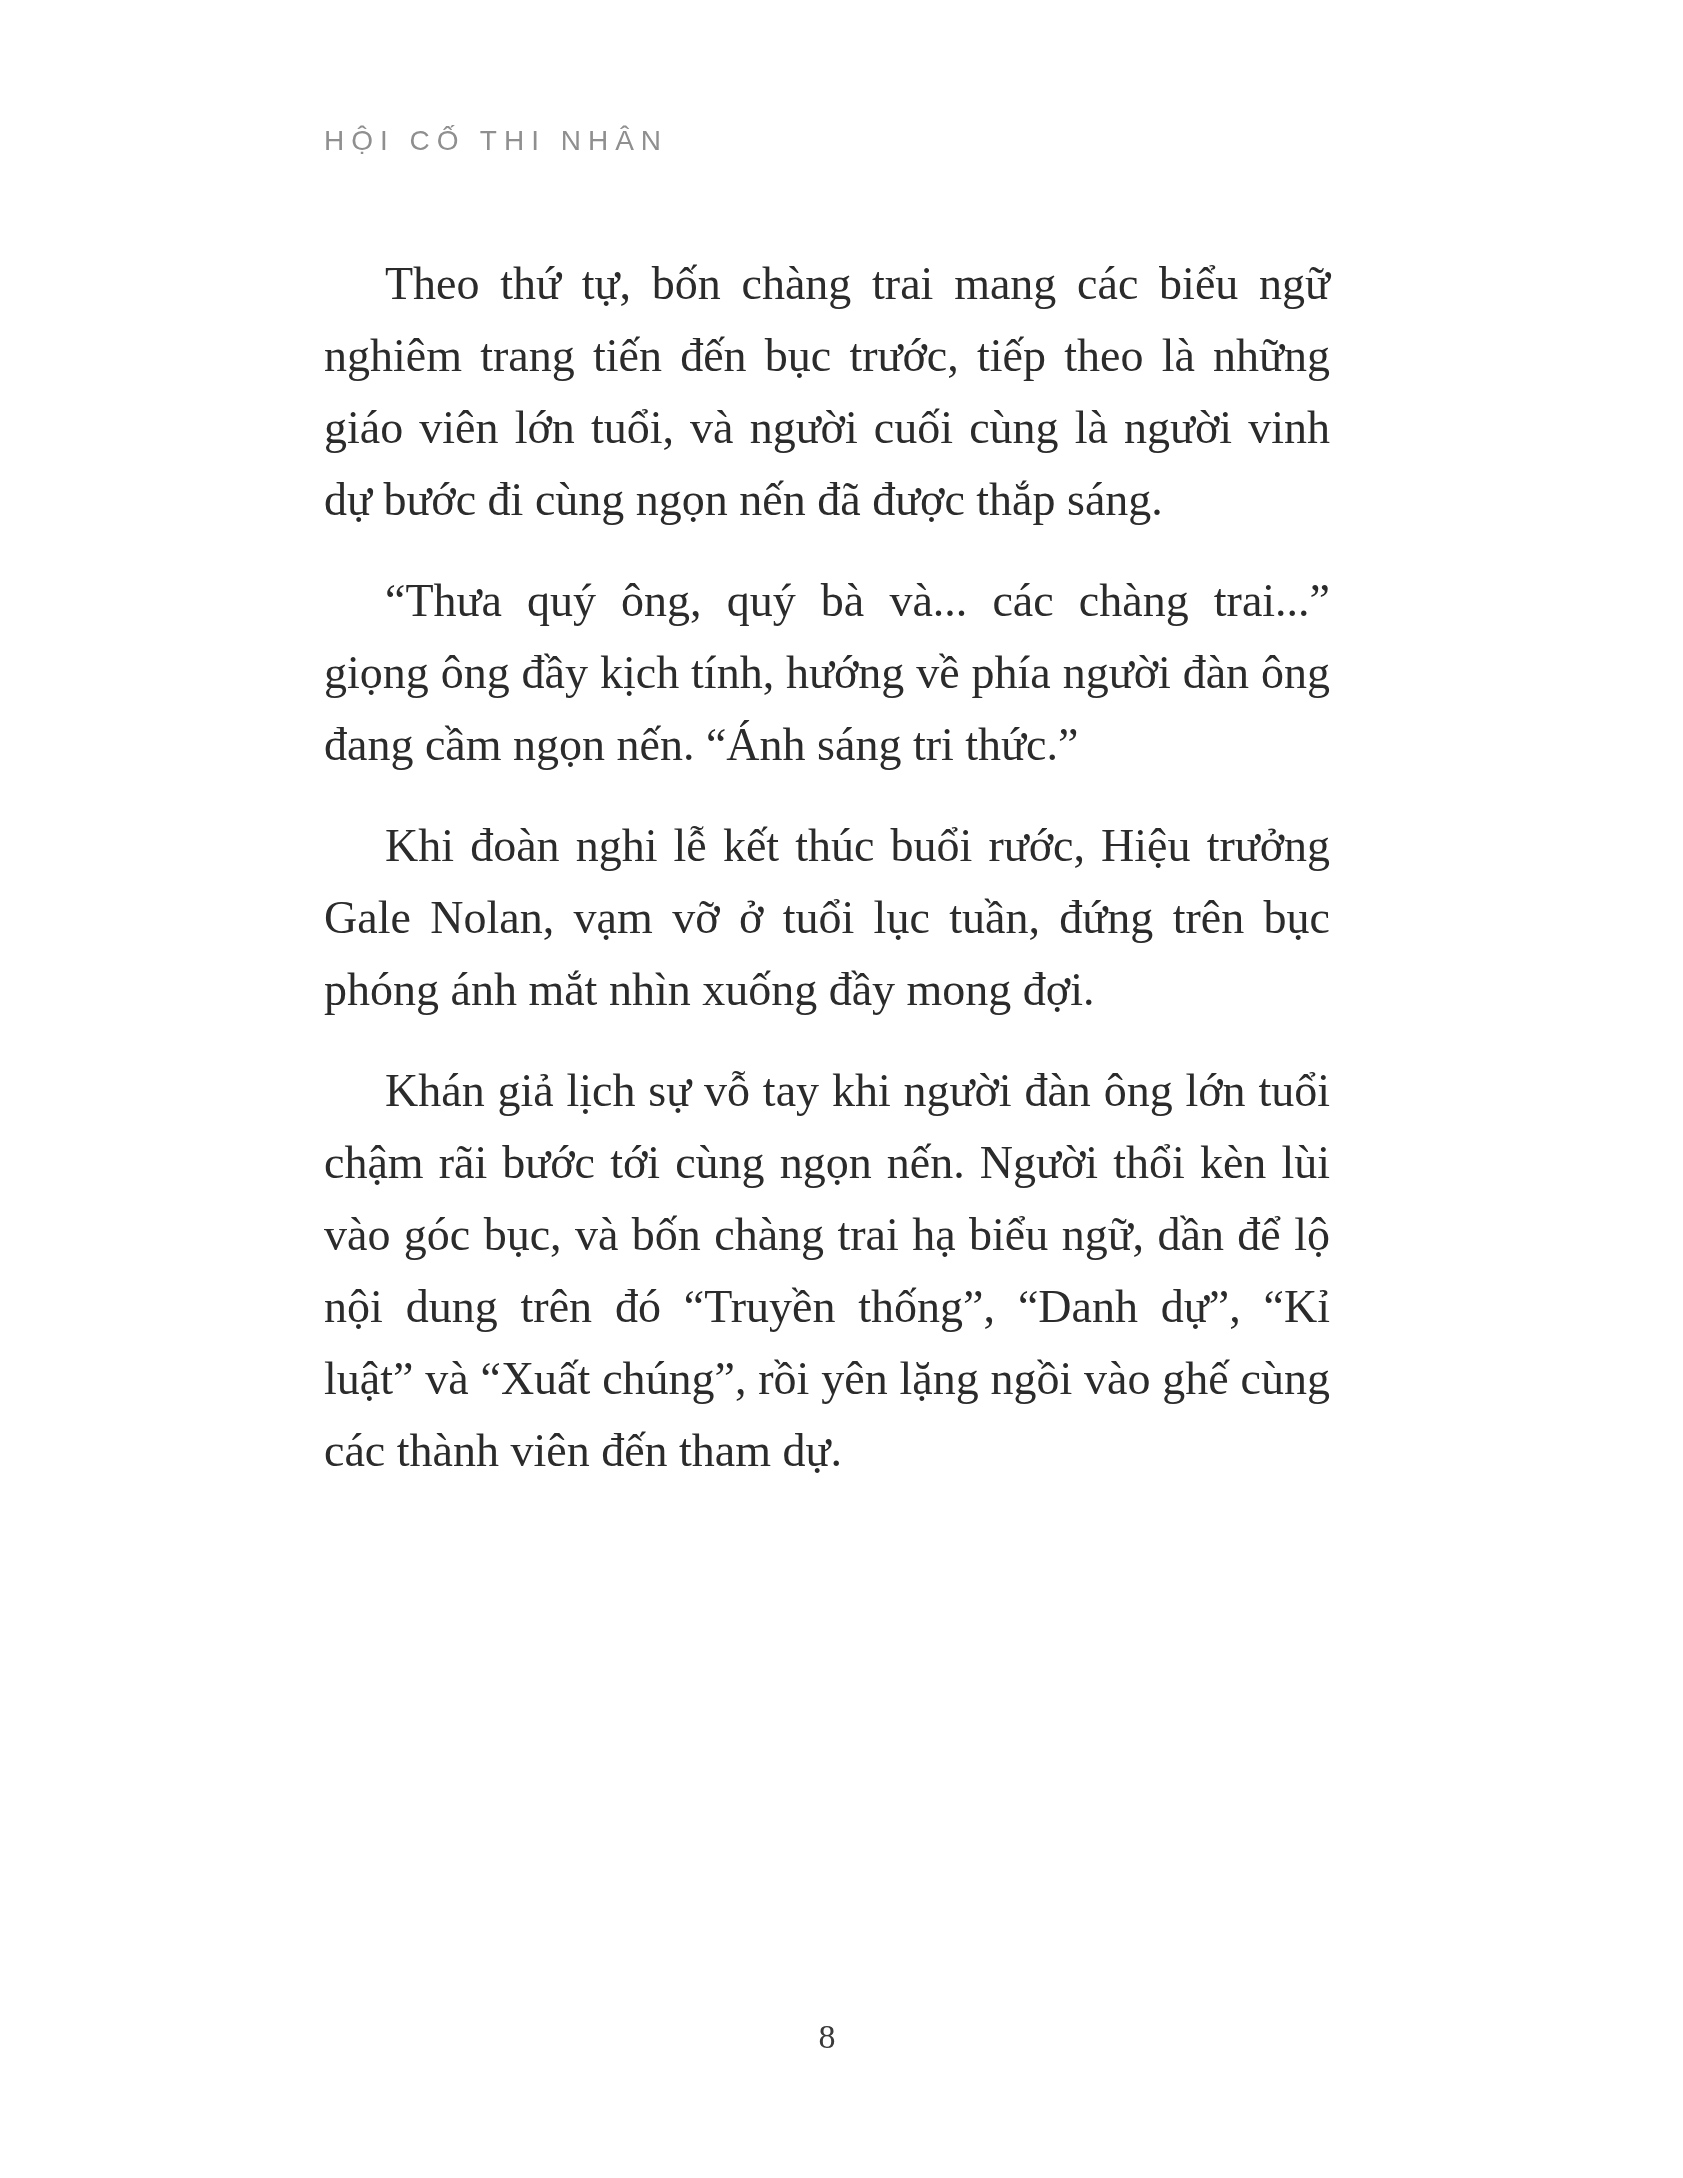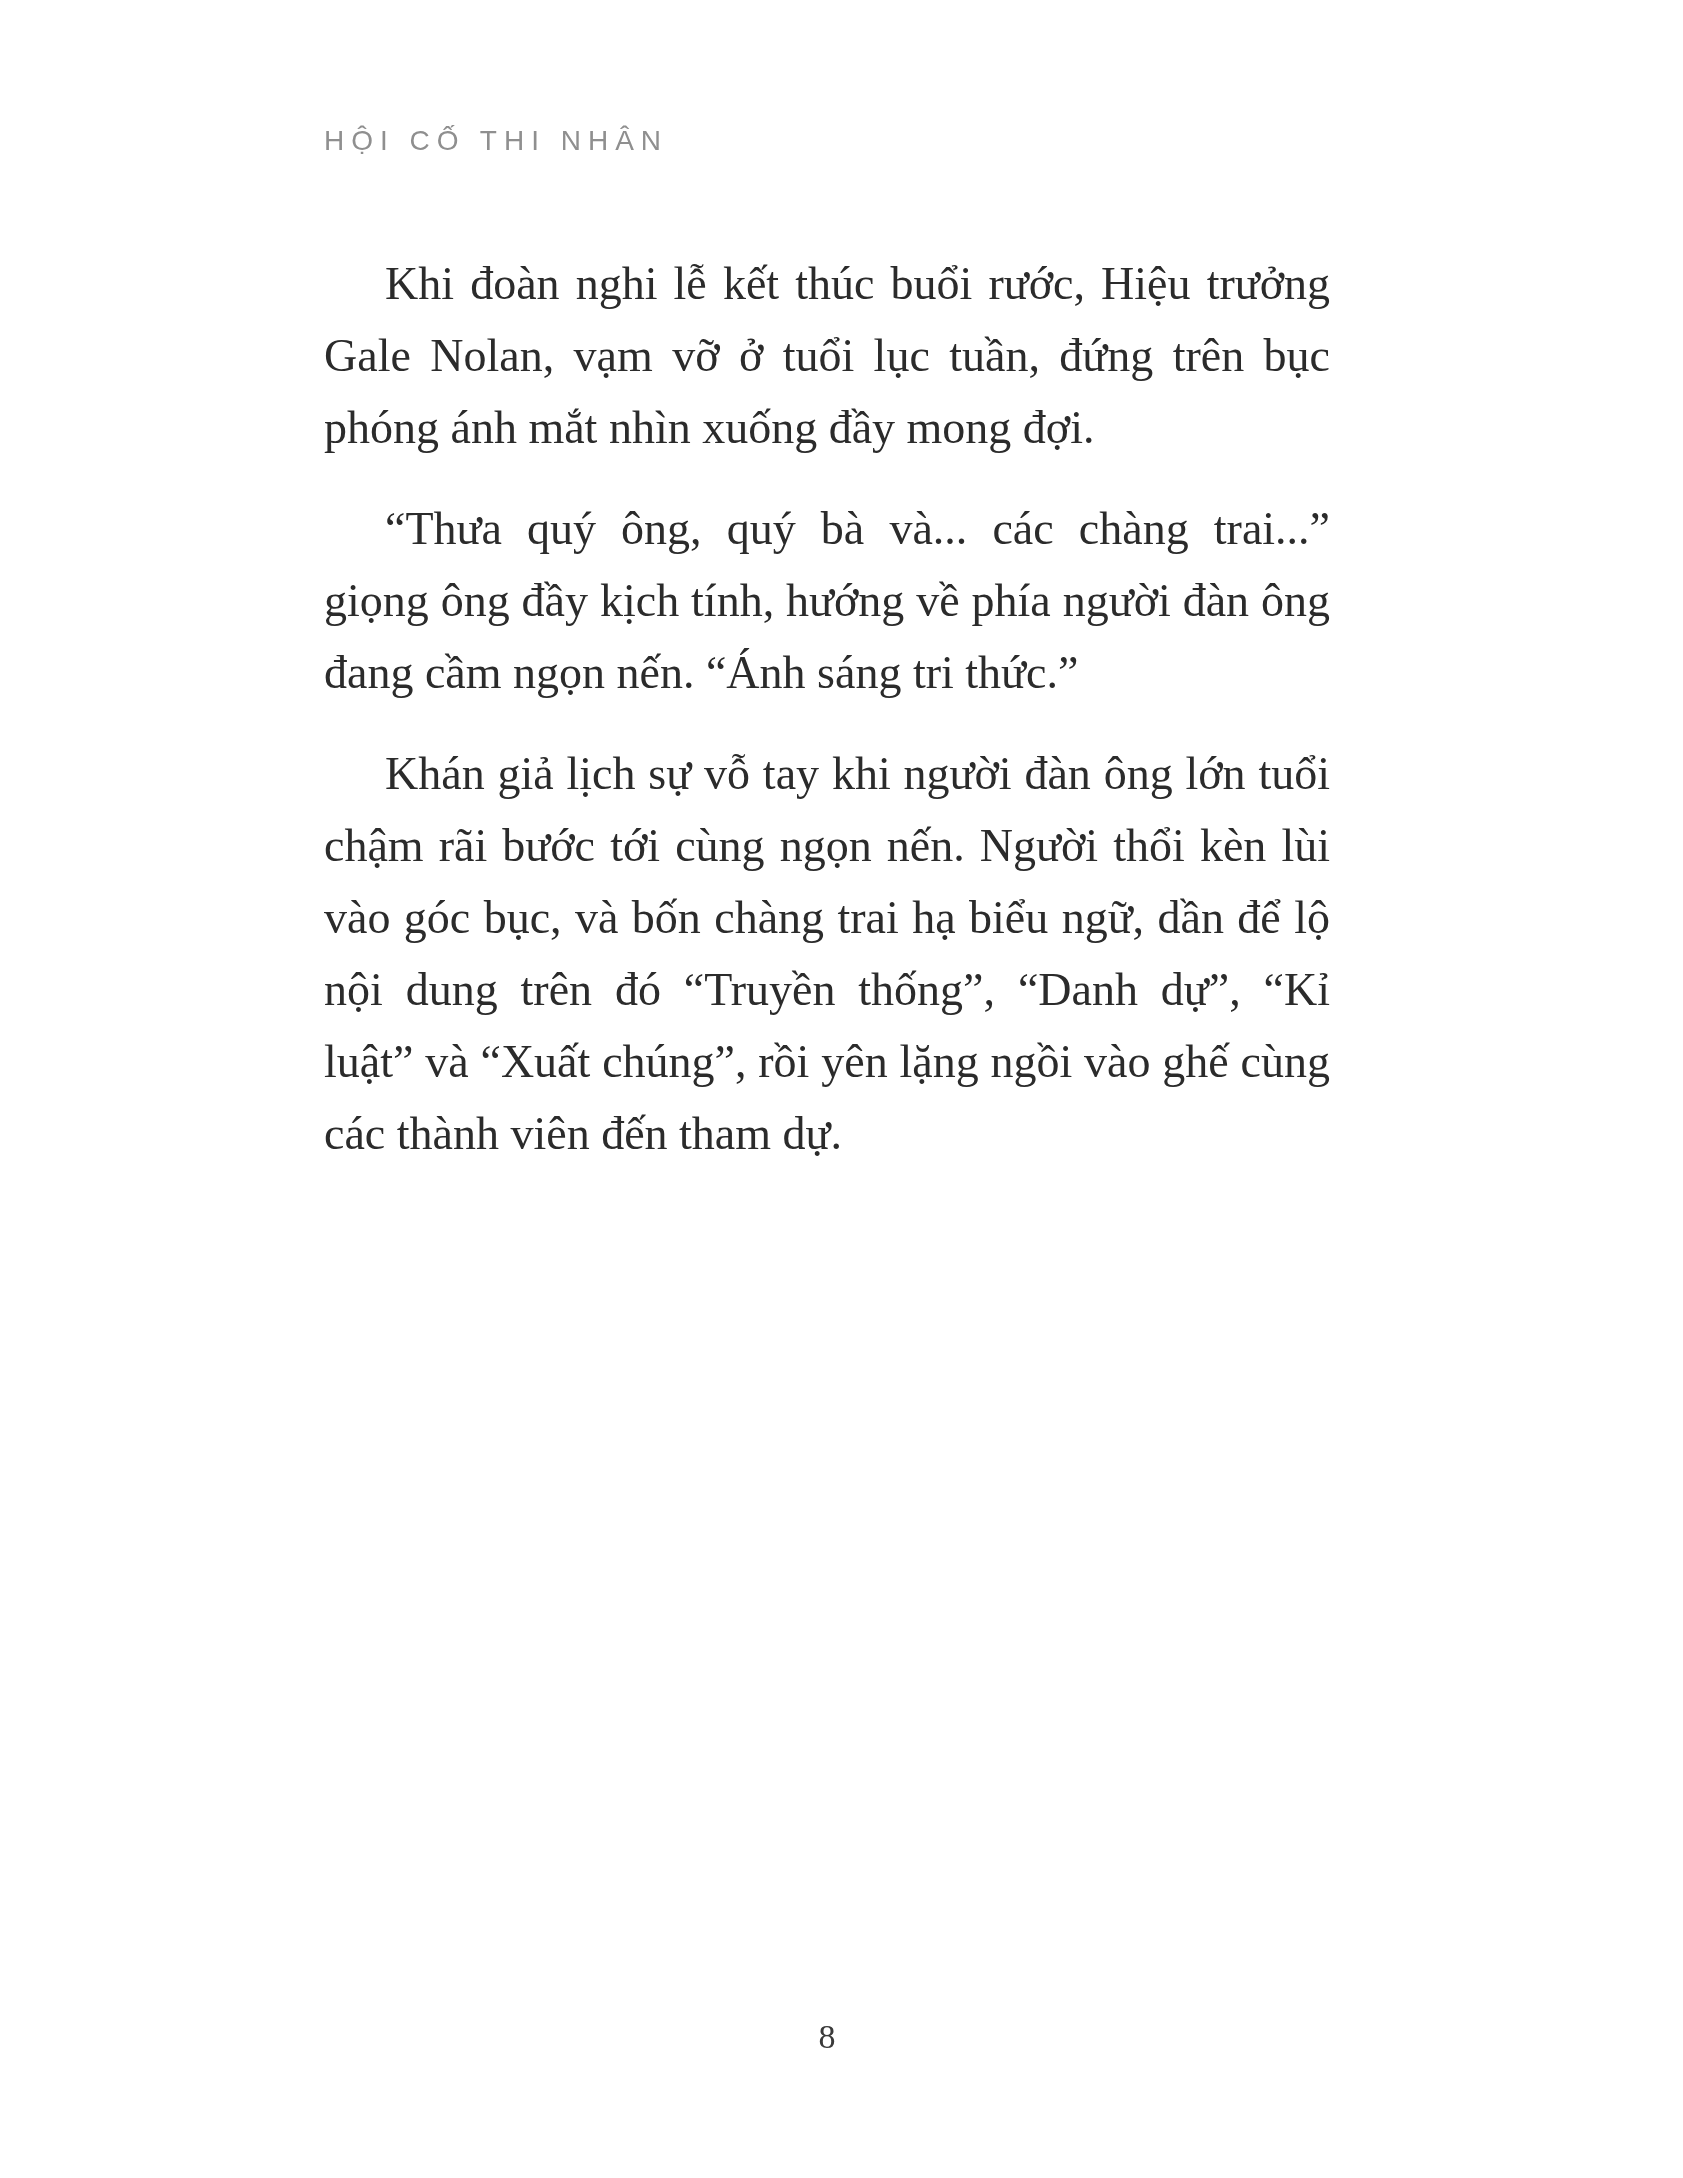--- a/index.html
+++ b/index.html
@@ -51,21 +51,22 @@
   }
 </style>
 </head>
 <body>
 
 <div class="page">
 
   <div class="running-header">HỘI CỐ THI NHÂN</div>
 
   <div class="body-text">
+    <p>Theo thứ tự, bốn chàng trai mang các biểu ngữ nghiêm trang tiến đến bục trước, tiếp theo là những giáo viên lớn tuổi, và người cuối cùng là người vinh dự bước đi cùng ngọn nến đã được thắp sáng.</p>
+    <p>“Thưa quý ông, quý bà và... các chàng trai...” giọng ông đầy kịch tính, hướng về phía người đàn ông đang cầm ngọn nến. “Ánh sáng tri thức.”</p>
     <p>Khi đoàn nghi lễ kết thúc buổi rước, Hiệu trưởng Gale Nolan, vạm vỡ ở tuổi lục tuần, đứng trên bục phóng ánh mắt nhìn xuống đầy mong đợi.</p>
-    <p>“Thưa quý ông, quý bà và... các chàng trai...” giọng ông đầy kịch tính, hướng về phía người đàn ông đang cầm ngọn nến. “Ánh sáng tri thức.”</p>
     <p>Khán giả lịch sự vỗ tay khi người đàn ông lớn tuổi chậm rãi bước tới cùng ngọn nến. Người thổi kèn lùi vào góc bục, và bốn chàng trai hạ biểu ngữ, dần để lộ nội dung trên đó “Truyền thống”, “Danh dự”, “Kỉ luật” và “Xuất chúng”, rồi yên lặng ngồi vào ghế cùng các thành viên đến tham dự.</p>
   </div>
 
   <div class="page-number">8</div>
 
 </div>
 
 
 </body></html>

